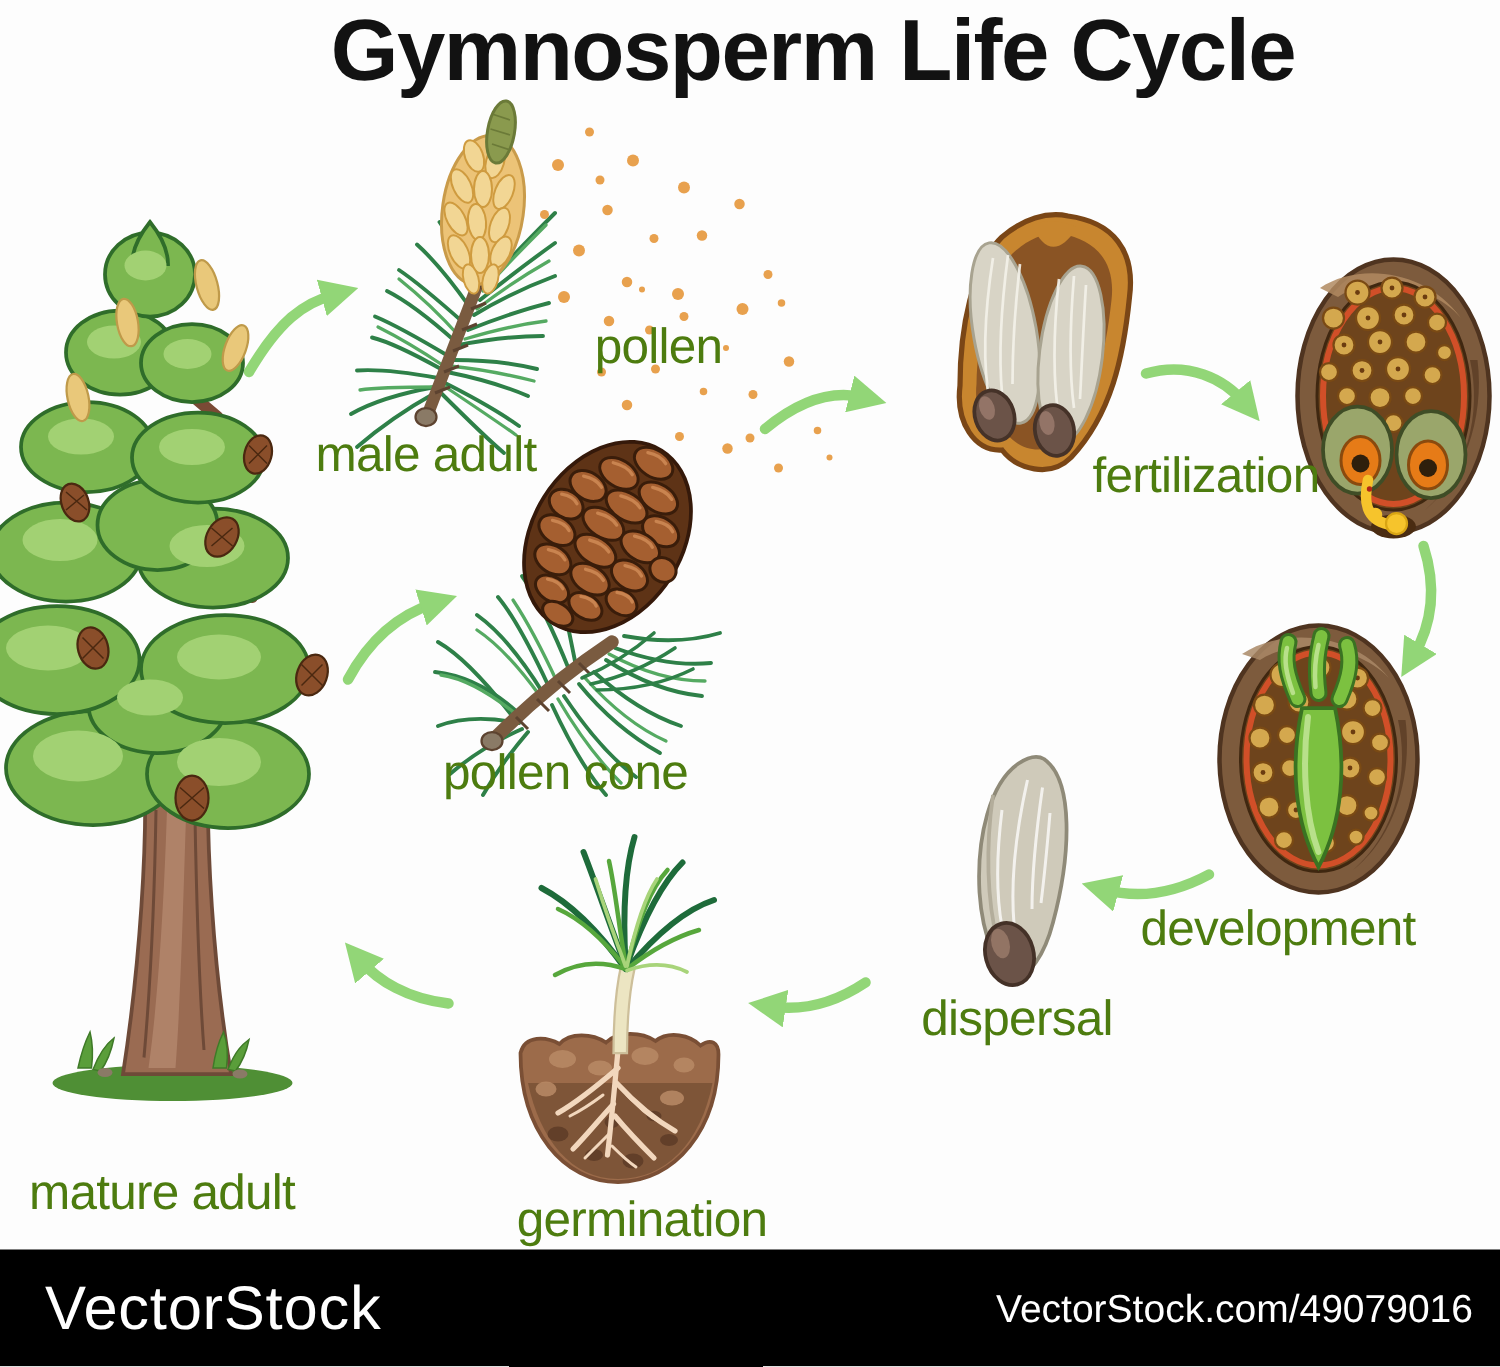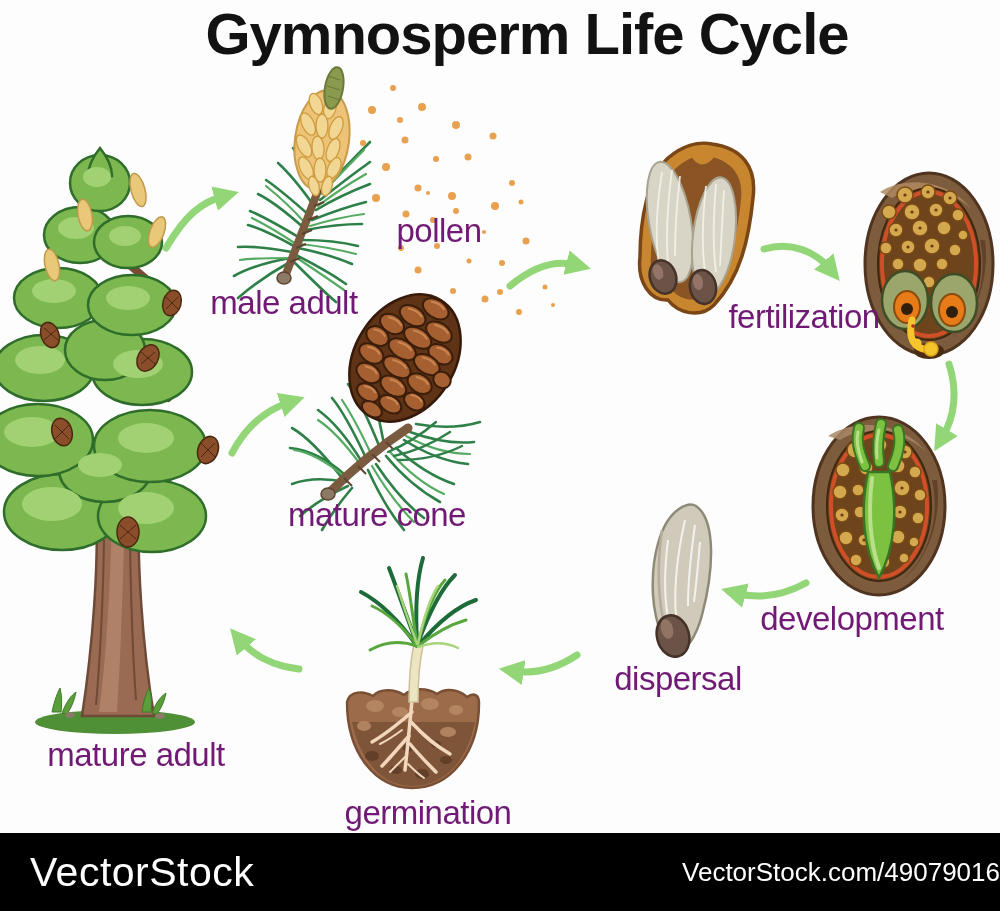--- a/index.html
+++ b/index.html
@@ -1,42 +1,42 @@
 <!DOCTYPE html>
 <html><head>
 <meta charset="utf-8">
 <style>
   html,body{margin:0;padding:0;background:#fff;}
   .canvas{
     position:relative;width:1000px;height:911px;background:#fdfdfd;overflow:hidden;
     font-family:"Liberation Sans",sans-serif;
   }
   .title{
-    position:absolute;top:0px;left:527px;transform:translateX(-50%);
+    position:absolute;top:0px;left:542px;transform:translateX(-50%);
     font-size:58px;font-weight:bold;letter-spacing:-1px;color:#121212;white-space:nowrap;
   }
   .art{position:absolute;left:0;top:0;width:1000px;height:911px;}
   .stage-label{
     position:absolute;transform:translateX(-50%);
-    font-size:33px;letter-spacing:-0.5px;color:#701a75;white-space:nowrap;
+    font-size:33px;letter-spacing:-0.5px;color:#4d7c0f;white-space:nowrap;
   }
   .lbl-male-cone{left:284px;top:284px;}
   .lbl-pollen{left:439px;top:212px;}
   .lbl-fertilization{left:804px;top:298px;}
   .lbl-development{left:852px;top:600px;}
   .lbl-dispersal{left:678px;top:660px;}
   .lbl-germination{left:428px;top:794px;}
   .lbl-female-cone{left:377px;top:496px;}
-  .lbl-mature-adult{left:108px;top:736px;margin-left:28px;}
+  .lbl-mature-adult{left:108px;top:776px;}
   .watermark{
     position:absolute;left:0;top:833px;width:1000px;height:78px;background:#000;
     display:flex;align-items:center;justify-content:space-between;
   }
   .wm-brand{color:#fff;font-size:41px;margin-left:30px;letter-spacing:0.5px;}
-  .wm-credit{color:#fff;font-size:26px;}
+  .wm-credit{color:#fff;font-size:26px;margin-right:18px;}
 </style>
 </head>
 <body>
 
 <div class="canvas">
 
   <div class="title">Gymnosperm Life Cycle</div>
 
   <svg class="art" viewBox="0 0 1000 911">
     <defs>
@@ -535,21 +535,21 @@
       </g>
     </g>
   </svg>
 
   <div class="stage-label lbl-male-cone">male adult</div>
   <div class="stage-label lbl-pollen">pollen</div>
   <div class="stage-label lbl-fertilization">fertilization</div>
   <div class="stage-label lbl-development">development</div>
   <div class="stage-label lbl-germination">germination</div>
   <div class="stage-label lbl-dispersal">dispersal</div>
-  <div class="stage-label lbl-female-cone">mature cone</div>
+  <div class="stage-label lbl-female-cone">pollen cone</div>
   <div class="stage-label lbl-mature-adult">mature adult</div>
 
   <div class="watermark">
     <span class="wm-brand">VectorStock</span>
     <span class="wm-credit">VectorStock.com/49079016</span>
   </div>
 
 </div>
 
 </body></html>

